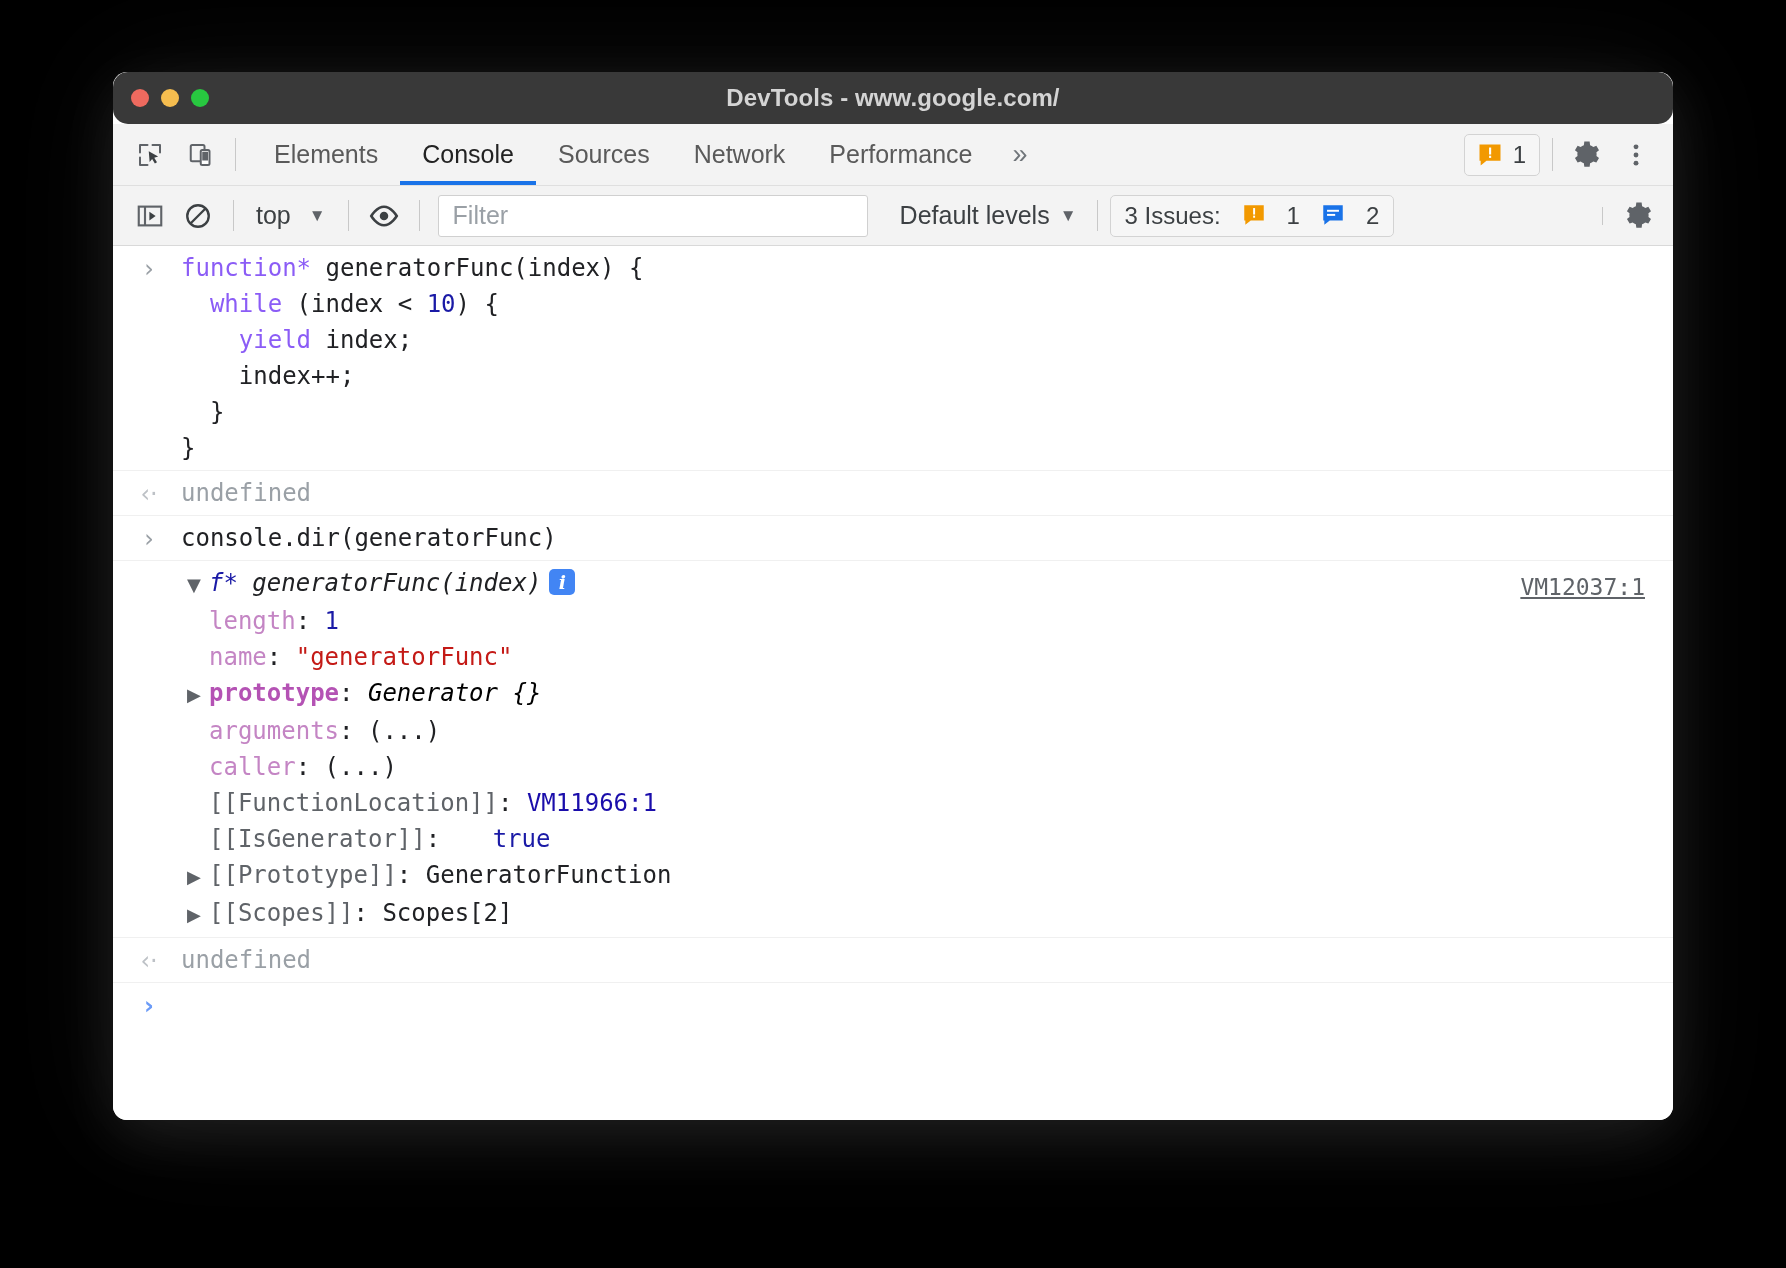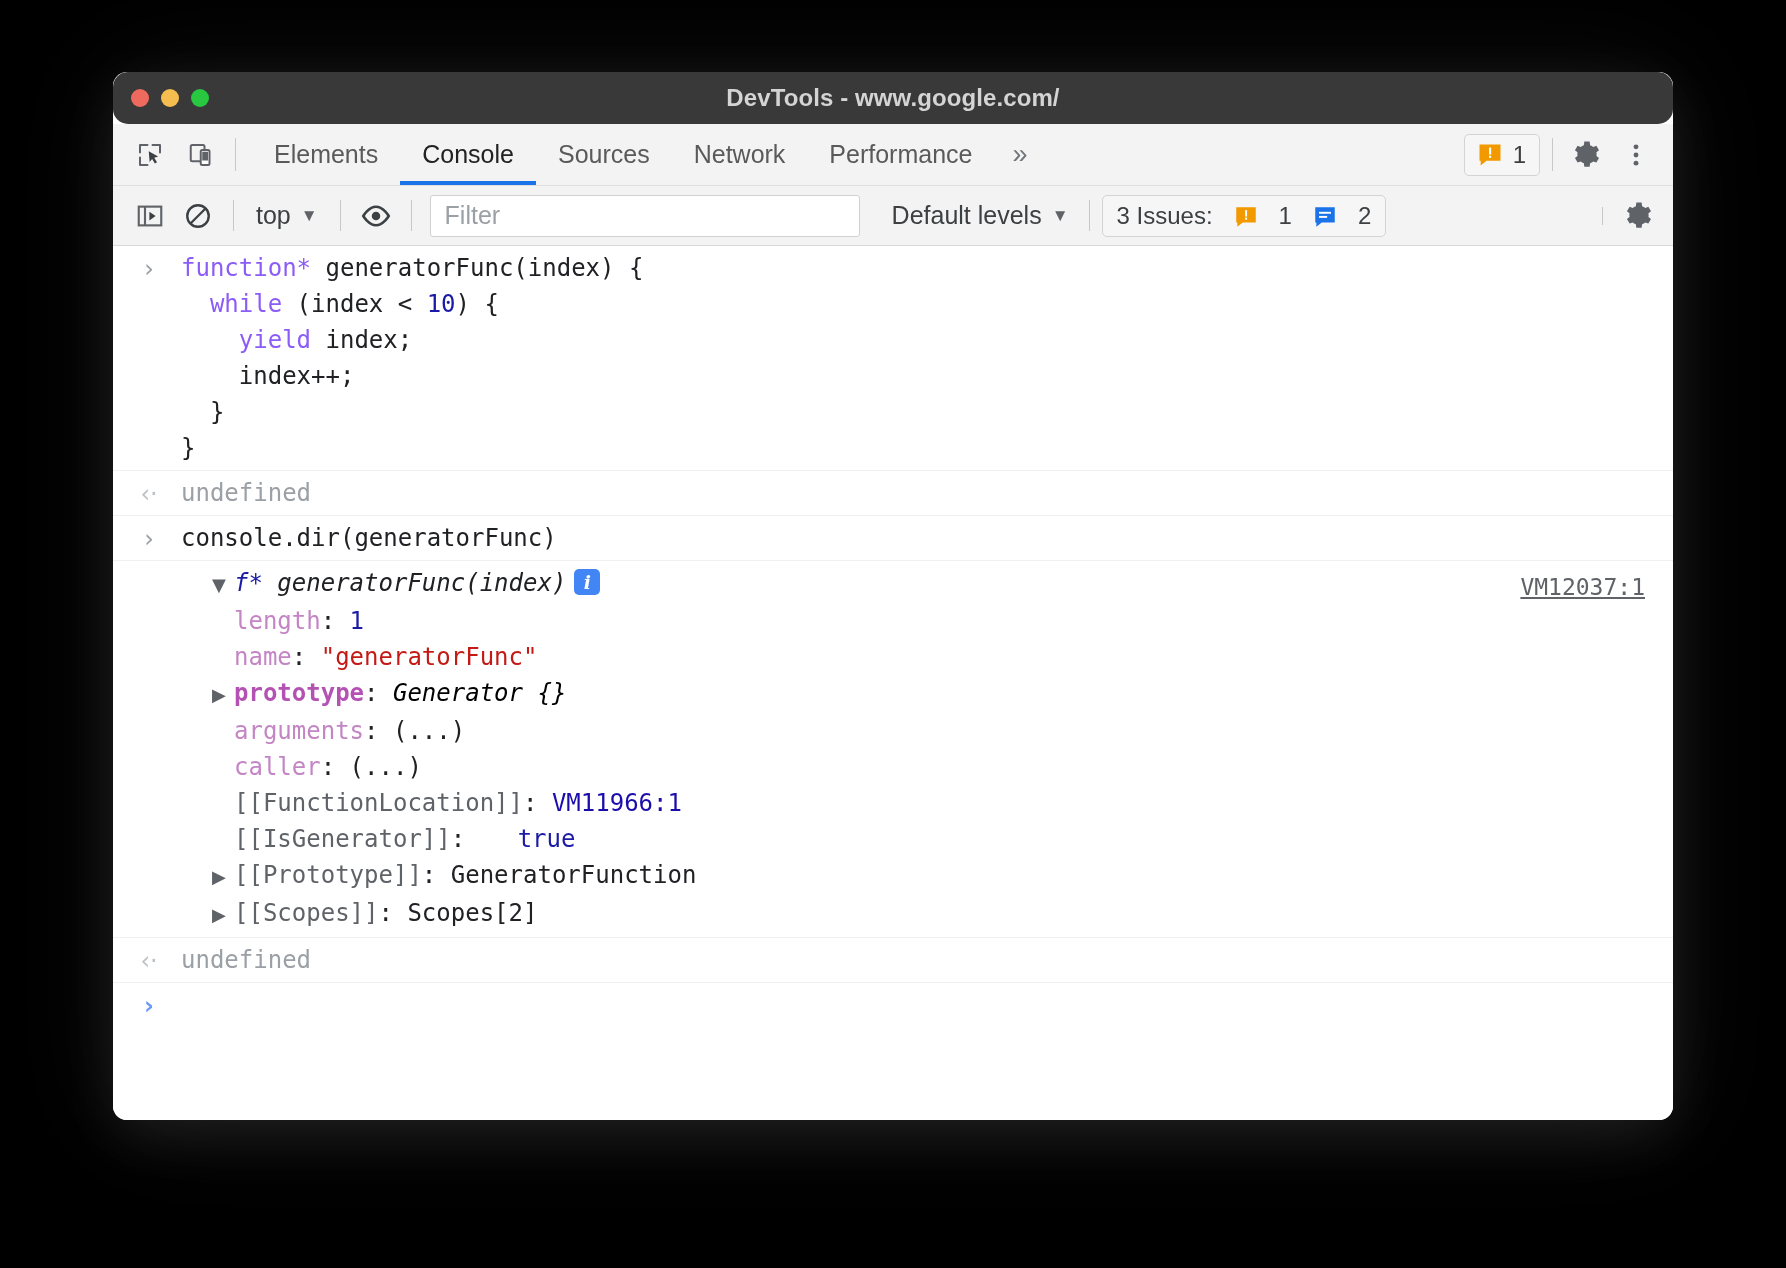--- a/index.html
+++ b/index.html
@@ -162,21 +162,21 @@
     flex: 0 0 auto;
     display: flex;
     align-items: center;
     padding: 0 10px 0 14px;
     box-sizing: border-box;
     gap: 2px;
   }
   .ctx-select {
     display: flex;
     align-items: center;
-    gap: 10px;
+    gap: 18px;
     padding: 5px 10px;
     font-size: 25px;
     color: #3c4043;
     border-radius: 4px;
   }
   .caret {
     font-size: 17px;
     color: #5f6368;
     line-height: 1;
   }
@@ -199,21 +199,21 @@
     margin-left: 22px;
     display: flex;
     align-items: center;
     gap: 10px;
     font-size: 25px;
     color: #3c4043;
     padding: 5px 8px;
   }
   .issues-pill {
     display: flex;
-    align-items: flex-end;
+    align-items: flex-start;
     gap: 20px;
     border: 1px solid #d3d3d3;
     border-radius: 5px;
     padding: 6px 14px;
     background: #f6f6f6;
     font-size: 24px;
     color: #3c4043;
     white-space: nowrap;
   }
   .ct-right {
@@ -280,21 +280,21 @@
     text-decoration: underline;
     font-size: 23px;
   }
   .tri {
     display: inline-block;
     width: 22px;
     color: #5f6368;
     font-family: "DejaVu Sans", sans-serif;
     font-size: 18px;
   }
-  .indent-tri { padding-left: 99px; }
+  .indent-tri { padding-left: 74px; }
   .info-badge {
     display: inline-block;
     width: 26px;
     height: 26px;
     border-radius: 5px;
     background: #4285f4;
     color: #ffffff;
     font-family: "DejaVu Serif", serif;
     font-style: italic;
     font-size: 19px;

